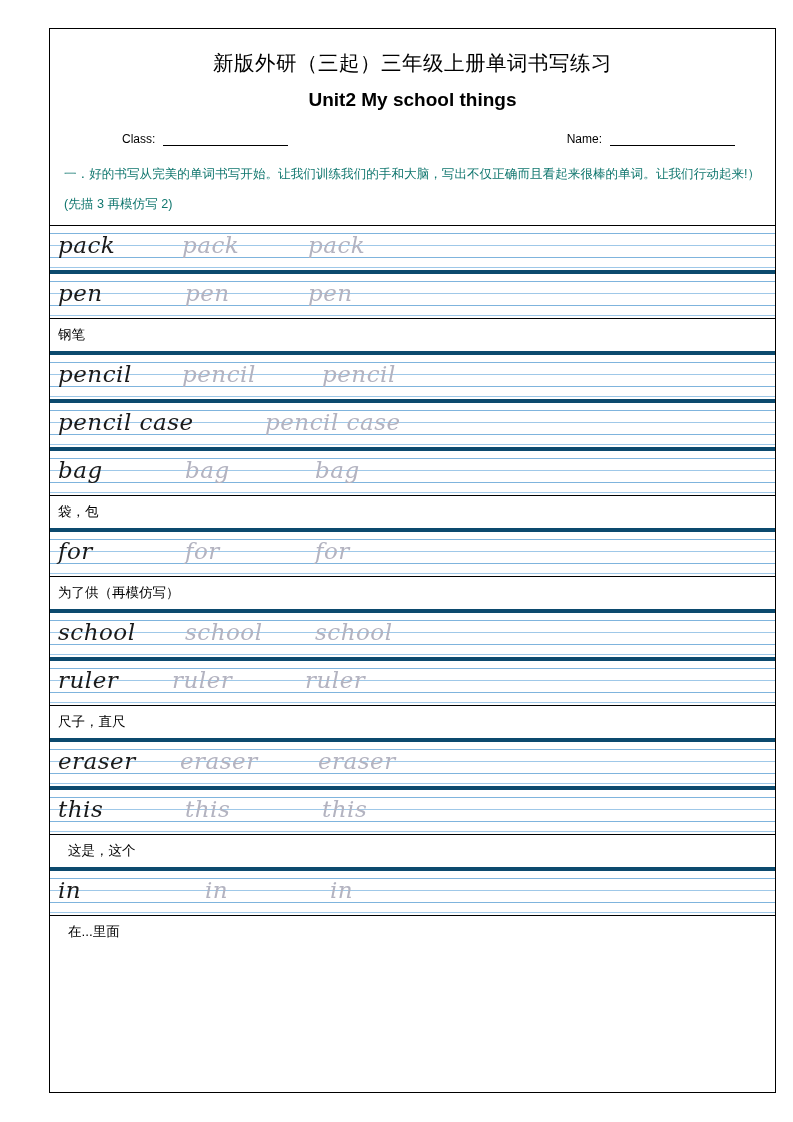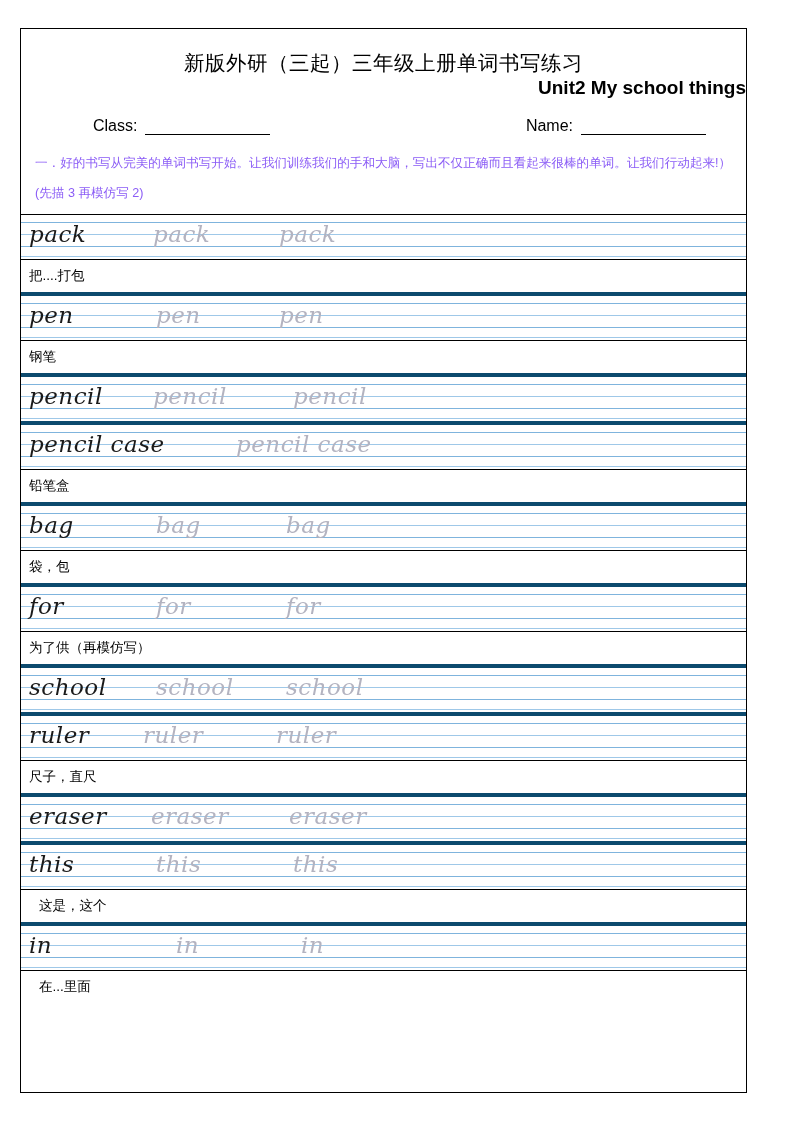--- a/index.html
+++ b/index.html
@@ -14,63 +14,64 @@
     color: #000;
   }
   .page {
     position: relative;
     width: 793px;
     height: 1122px;
     box-sizing: border-box;
   }
   .sheet {
     position: absolute;
-    left: 20px;
+    left: 49px;
     top: 28px;
     width: 727px;
     height: 1065px;
     border: 1px solid #000;
     box-sizing: border-box;
     background: #fff;
   }
   .title-main {
     text-align: center;
     font-size: 20.5px;
     font-family: "Liberation Sans", sans-serif;
     margin-top: 20px;
     letter-spacing: 0.5px;
   }
   .title-sub {
-    text-align: right;
+    text-align: center;
     font-size: 19px;
     font-weight: bold;
+    margin-top: 12px;
     font-family: "Liberation Sans", sans-serif;
   }
   .id-row {
     display: flex;
     margin-top: 18px;
     padding-left: 72px;
     padding-right: 40px;
-    font-size: 16px;
+    font-size: 12px;
     align-items: flex-end;
   }
   .id-label { white-space: nowrap; }
   .id-line {
     display: inline-block;
     width: 125px;
     border-bottom: 1.5px solid #000;
     height: 16px;
     margin-left: 8px;
   }
   .id-spacer { flex: 1; }
   .instructions {
     margin: 14px 14px 0 14px;
     font-size: 12.6px;
     line-height: 2.35;
-    color: #8b5cf6;
+    color: #0f766e;
     font-family: "Liberation Sans", sans-serif;
   }
   .rows {
     margin-top: 6px;
   }
   .wrow {
     border-top: 4px solid #0c4a6e;
     position: relative;
   }
   .wrow:first-child { border-top: 1px solid #000; }
@@ -143,21 +144,20 @@
           <div class="guide g1"></div>
           <div class="guide g2"></div>
           <div class="guide g3"></div>
           <div class="guide g4"></div>
           <div class="words">
             <span class="w dark" style="left:8px;">pack</span>
             <span class="w g-a" style="left:132px;">pack</span>
             <span class="w g-b" style="left:258px;">pack</span>
           </div>
         </div>
-        <div class="meaning">把....打包</div>
       </div>
 
       <div class="wrow">
         <div class="write-area">
           <div class="guide g1"></div>
           <div class="guide g2"></div>
           <div class="guide g3"></div>
           <div class="guide g4"></div>
           <div class="words">
             <span class="w dark" style="left:8px;">pen</span>
@@ -187,21 +187,20 @@
           <div class="guide g1"></div>
           <div class="guide g2"></div>
           <div class="guide g3"></div>
           <div class="guide g4"></div>
           <div class="words">
             <span class="w dark" style="left:8px;">pencil case</span>
             <span class="w g-a" style="left:215px;">pencil case</span>
             <span class="w g-b" style="left:420px;"></span>
           </div>
         </div>
-        <div class="meaning">铅笔盒</div>
       </div>
 
       <div class="wrow">
         <div class="write-area">
           <div class="guide g1"></div>
           <div class="guide g2"></div>
           <div class="guide g3"></div>
           <div class="guide g4"></div>
           <div class="words">
             <span class="w dark" style="left:8px;">bag</span>

